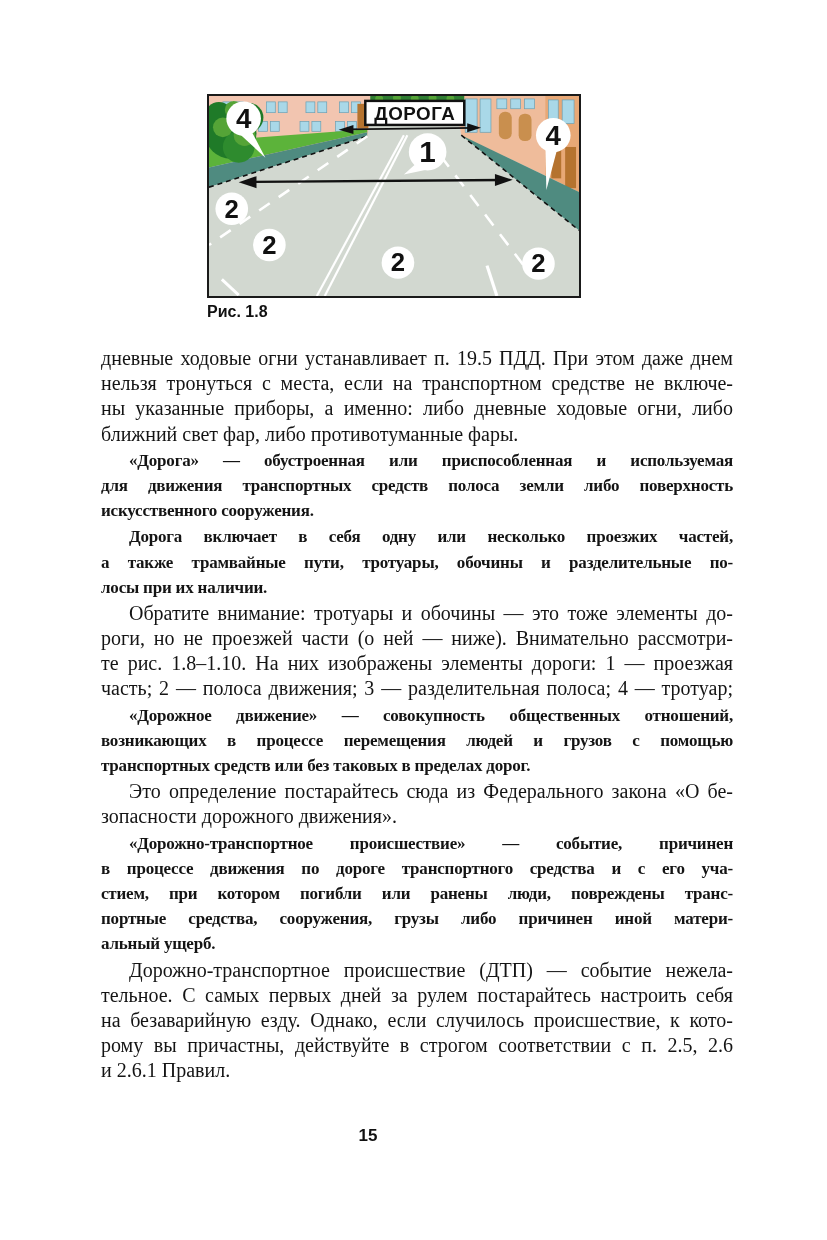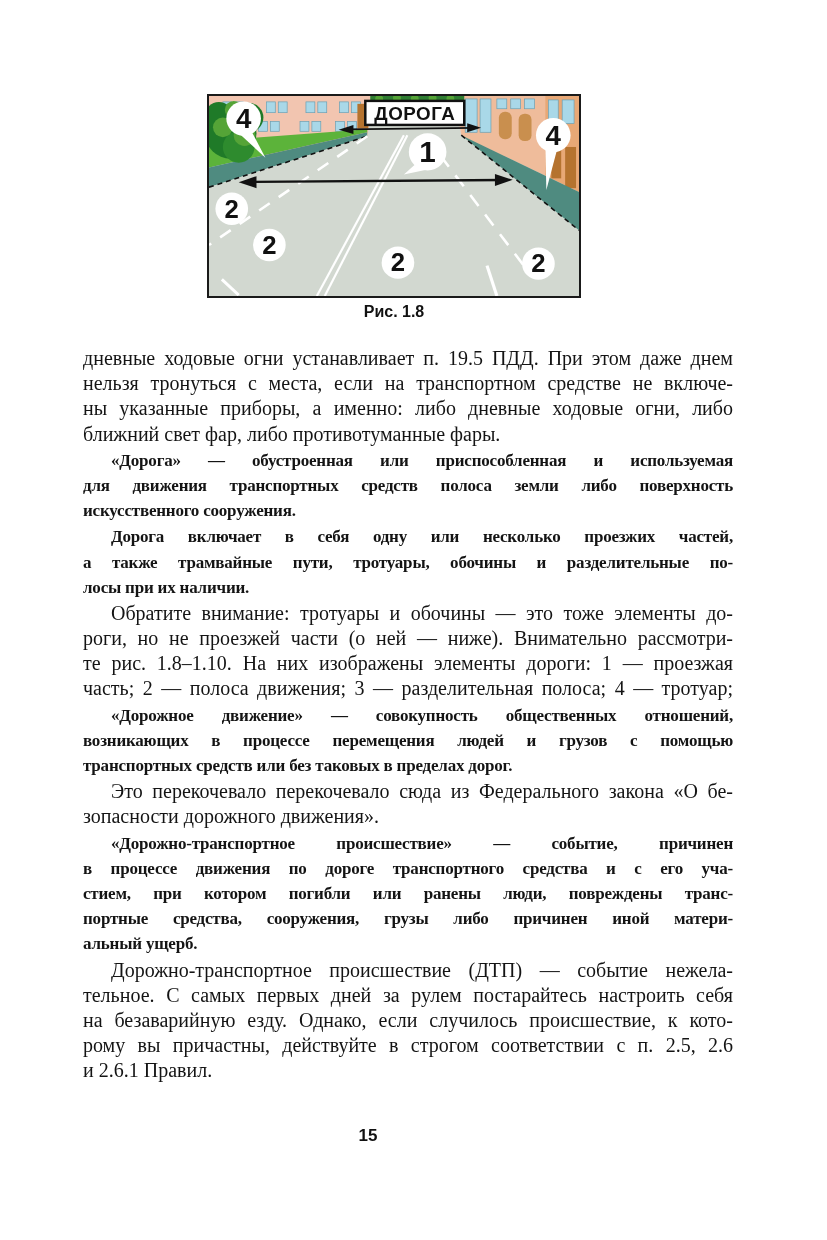--- a/index.html
+++ b/index.html
@@ -3,25 +3,25 @@
 <meta charset="utf-8">
 <style>
   html,body{margin:0;padding:0;background:#ffffff;}
   .page{position:relative;width:827px;height:1240px;background:#ffffff;overflow:hidden;
         font-family:"Liberation Serif",serif;color:#141414;}
   
   .figure{position:absolute;left:207px;top:94px;width:370px;height:200px;
           border:2px solid #1a1a1a;background:#d2d8d0;}
   .figure svg{display:block;width:370px;height:200px;}
   .win{fill:#a9d8e8;stroke:#69a0b4;stroke-width:0.7;}
-  .caption{position:absolute;left:207px;top:303px;width:374px;text-align:center;
+  .caption{position:absolute;left:207px;top:303px;width:374px;
            font-family:"Liberation Sans",sans-serif;font-weight:bold;font-size:16px;color:#111;}
   
   .text-block{position:absolute;left:83px;top:346px;width:650px;}
-  .para{margin:0 0 1px 0;padding:0;}
+  .para{margin:0 0 1px 18px;padding:0;}
   .para.serif{font-family:"Liberation Serif",serif;font-size:20px;}
   .para.sans-bold{font-family:Liberation Serif, serif;font-weight:bold;
                   font-size:17px;letter-spacing:-0.2px;}
   .line{display:block;height:25.2px;line-height:25.2px;white-space:normal;
         text-align:justify;text-align-last:justify;overflow:visible;}
   .line.last{text-align-last:left;}
   .line.indent{text-indent:28px;}
   .page-number{position:absolute;left:0;top:1126px;width:736px;text-align:center;
                font-family:"Liberation Sans",sans-serif;font-weight:bold;font-size:17px;color:#111;}
   .sign-label{font-family:"Liberation Sans",sans-serif;font-weight:bold;}
@@ -188,21 +188,21 @@
         <span class="line">роги, но не проезжей части (о ней — ниже). Внимательно рассмотри-</span>
         <span class="line">те рис. 1.8–1.10. На них изображены элементы дороги: 1 — проезжая</span>
         <span class="line">часть; 2 — полоса движения; 3 — разделительная полоса; 4 — тротуар;</span>
       </p>
       <p class="para sans-bold">
         <span class="line indent">«Дорожное движение» — совокупность общественных отношений,</span>
         <span class="line">возникающих в процессе перемещения людей и грузов с помощью</span>
         <span class="line last">транспортных средств или без таковых в пределах дорог.</span>
       </p>
       <p class="para serif">
-        <span class="line indent">Это перекочевало перекочевало сюда из Федерального закона «О бе-</span>
+        <span class="line indent">Это определение постарайтесь сюда из Федерального закона «О бе-</span>
         <span class="line last">зопасности дорожного движения».</span>
       </p>
       <p class="para sans-bold">
         <span class="line indent">«Дорожно-транспортное происшествие» — событие, причинен</span>
         <span class="line">в процессе движения по дороге транспортного средства и с его уча-</span>
         <span class="line">стием, при котором погибли или ранены люди, повреждены транс-</span>
         <span class="line">портные средства, сооружения, грузы либо причинен иной матери-</span>
         <span class="line last">альный ущерб.</span>
       </p>
       <p class="para serif">

